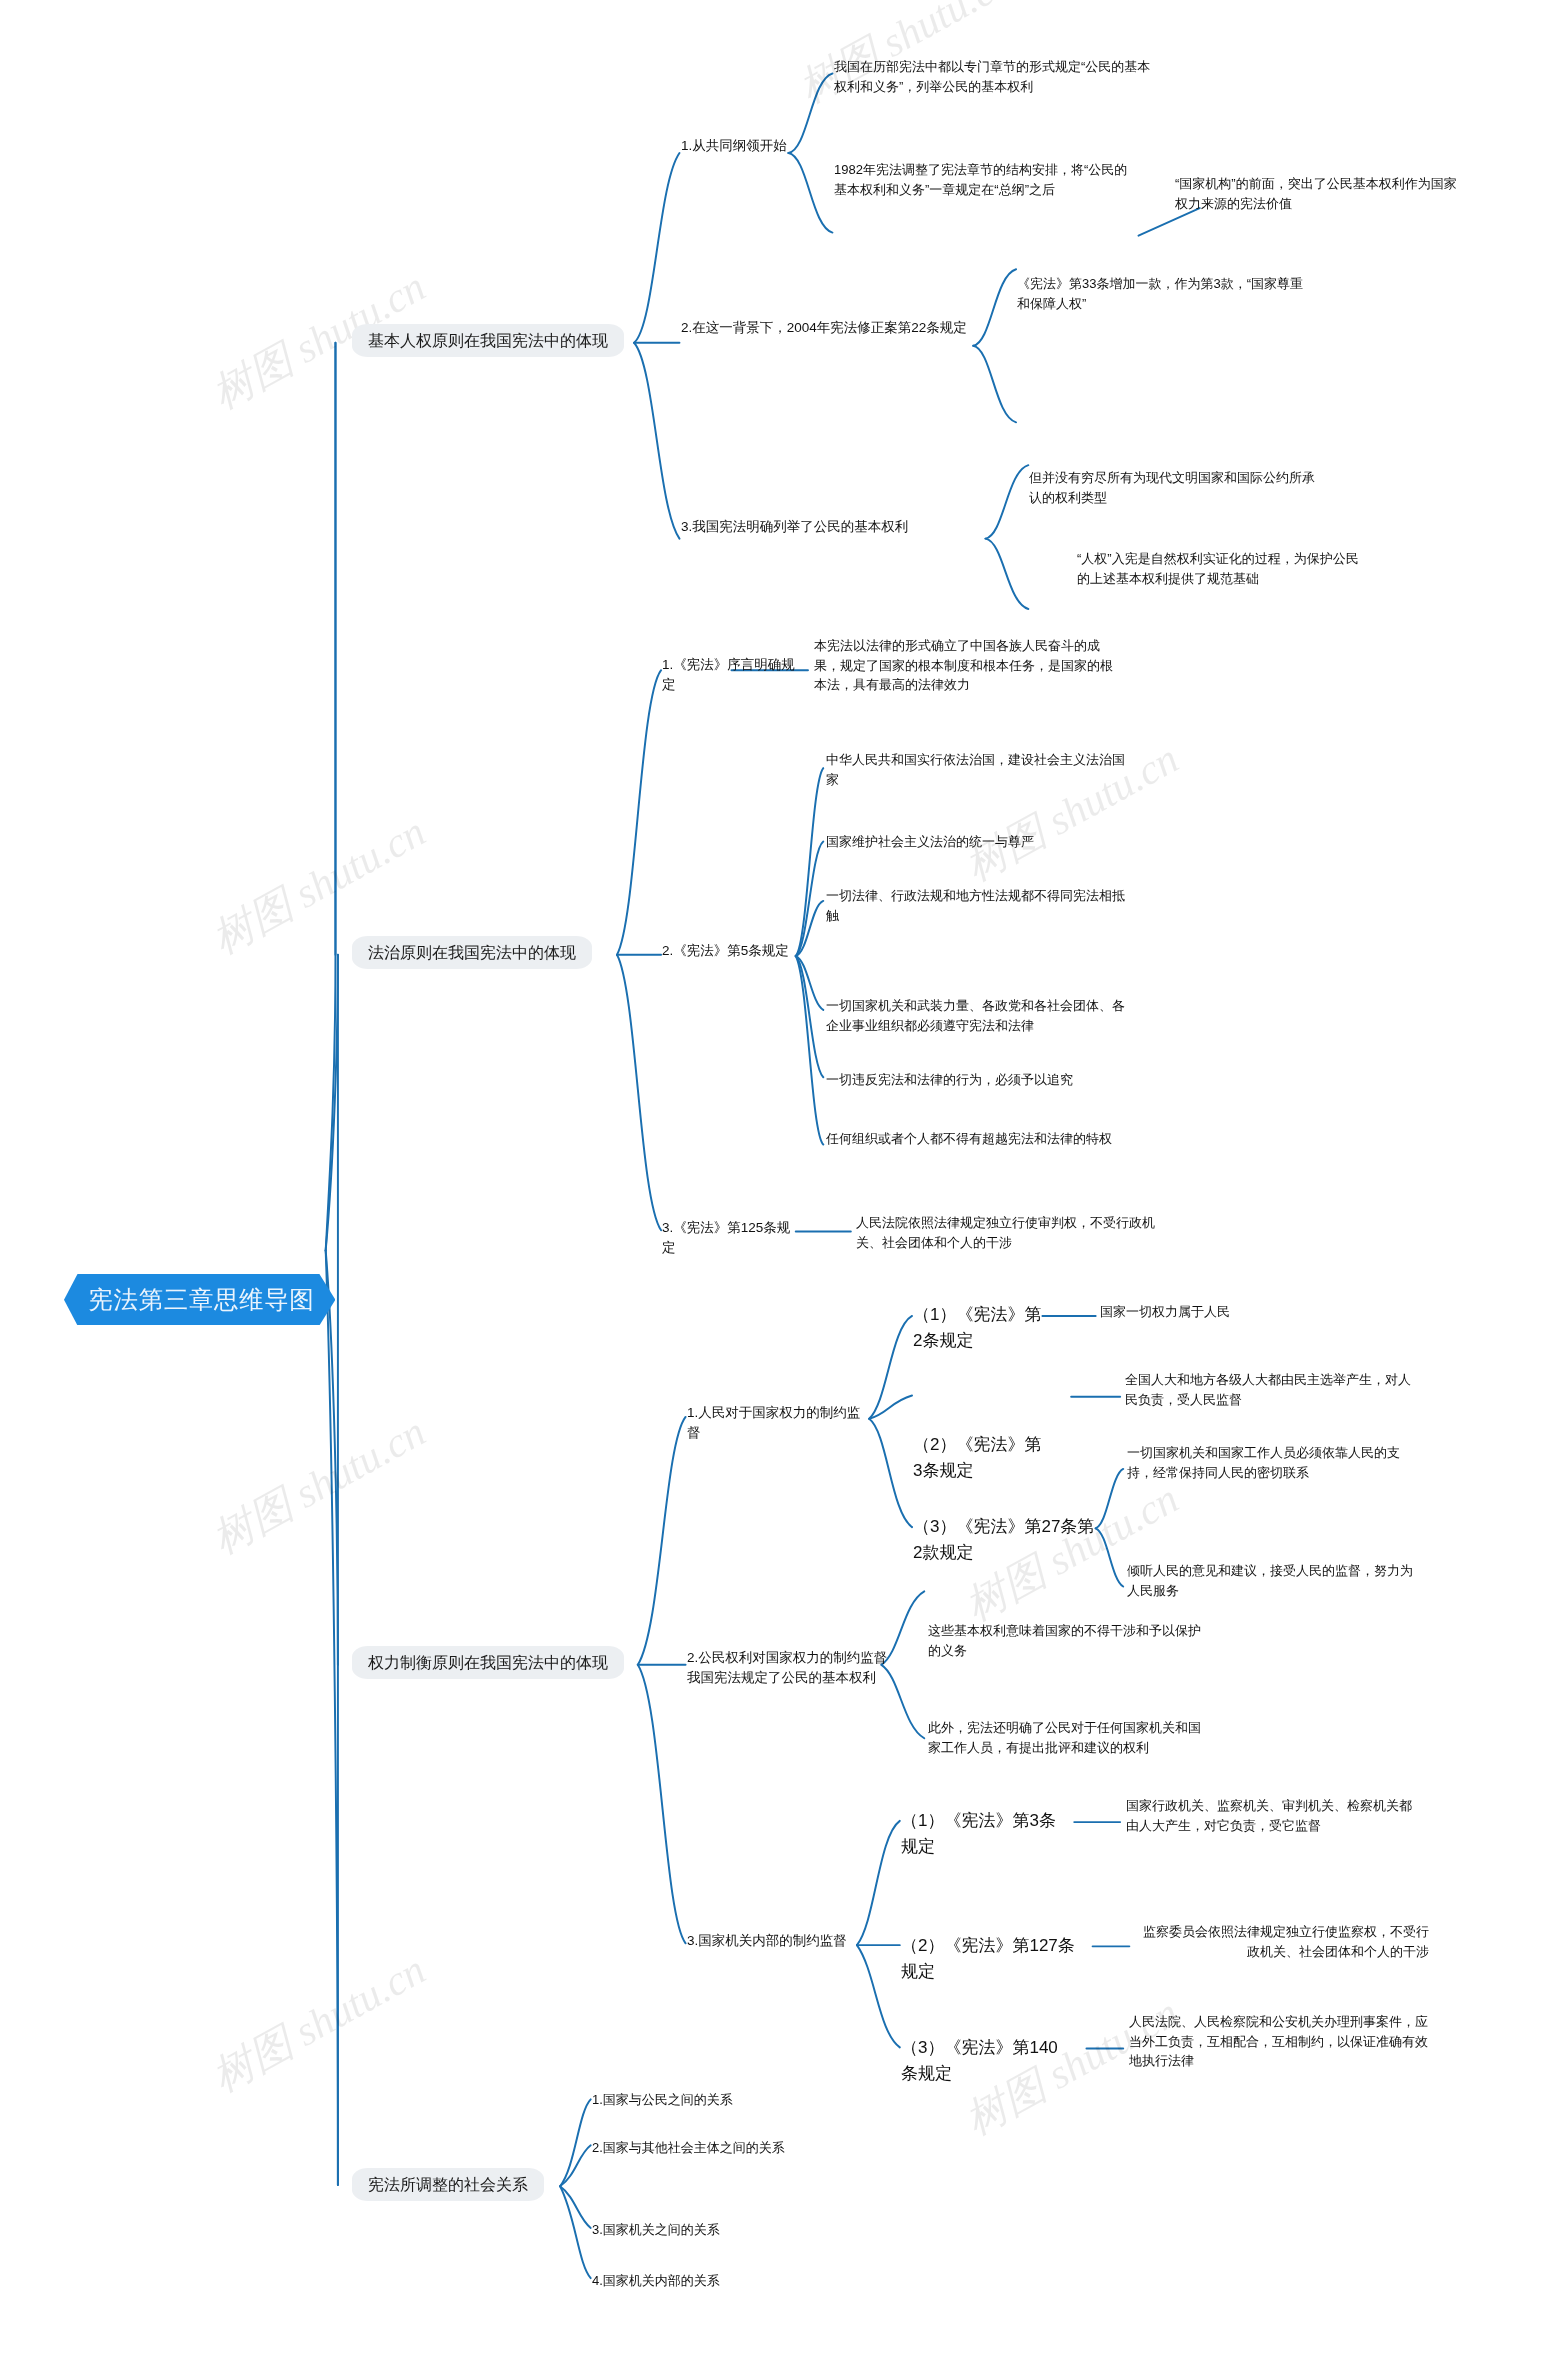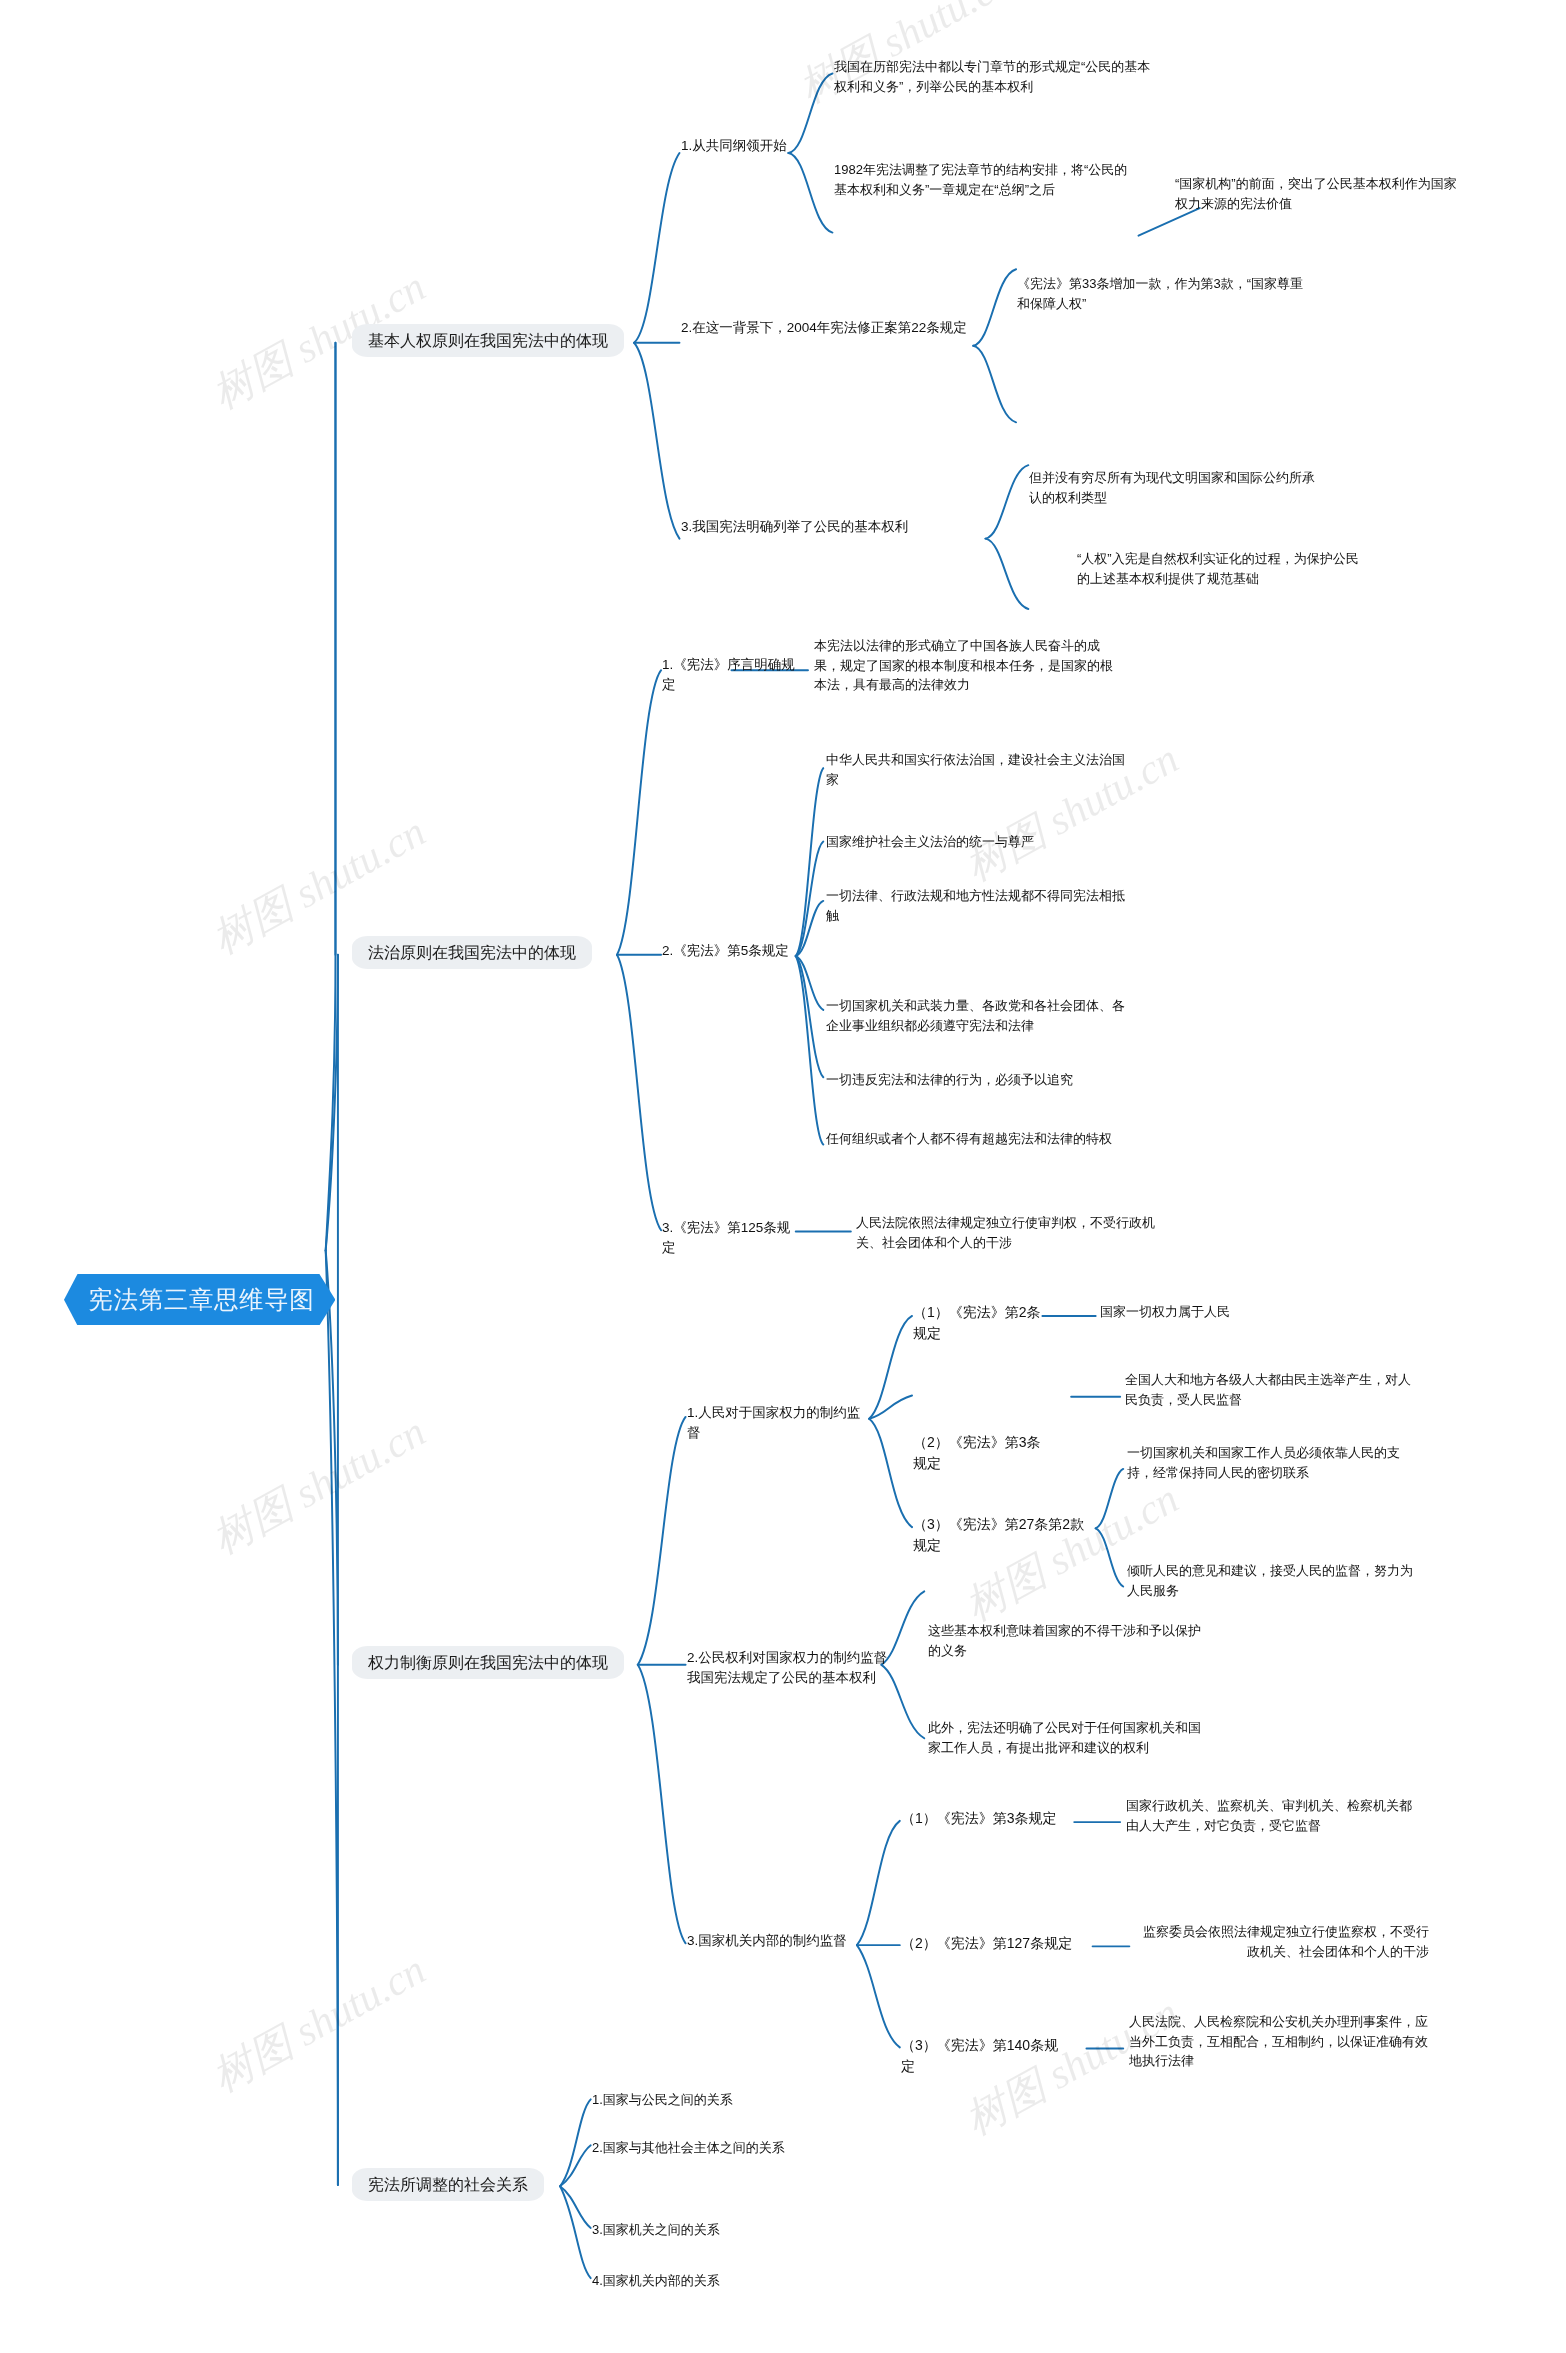--- a/index.html
+++ b/index.html
@@ -6,21 +6,21 @@
   body{font-family:"Liberation Sans","DejaVu Sans",sans-serif;}
   #canvas{position:relative;width:1567px;height:2354px;background:#fff;overflow:hidden;}
   #links{position:absolute;left:0;top:0;width:1567px;height:2354px;pointer-events:none;}
   .node{position:absolute;box-sizing:border-box;}
   .root{background:#1C8AE0;color:#eaf4fd;font-size:24.5px;line-height:1.2;
         padding:11px 21px 11px 24.5px;white-space:nowrap;letter-spacing:0.6px;
         clip-path:polygon(0% 50%, 13.5px 0%, calc(100% - 16px) 0%, 100% 50%, calc(100% - 16px) 100%, 13.5px 100%);}
   .lvl2{background:#eceff2;color:#1a1a1a;font-size:16px;line-height:1.25;
         padding:6.7px 16px 6.7px 16px;white-space:nowrap;border-radius:16px/11px;}
   .lvl3{color:#111;font-size:13.5px;line-height:1.45;}
-  .lvl4{color:#111;font-size:14px;line-height:1.5;}
+  .lvl4{color:#111;font-size:17px;line-height:1.5;}
   .leaf{color:#111;font-size:13px;line-height:1.5;}
   .wm{position:absolute;color:#000;opacity:.075;font-style:italic;
       font-family:"Liberation Serif","DejaVu Serif",serif;white-space:nowrap;
       transform:rotate(-29deg);transform-origin:left top;pointer-events:none;}
 </style>
 </head>
 <body>
 
 <div id="canvas">
 

